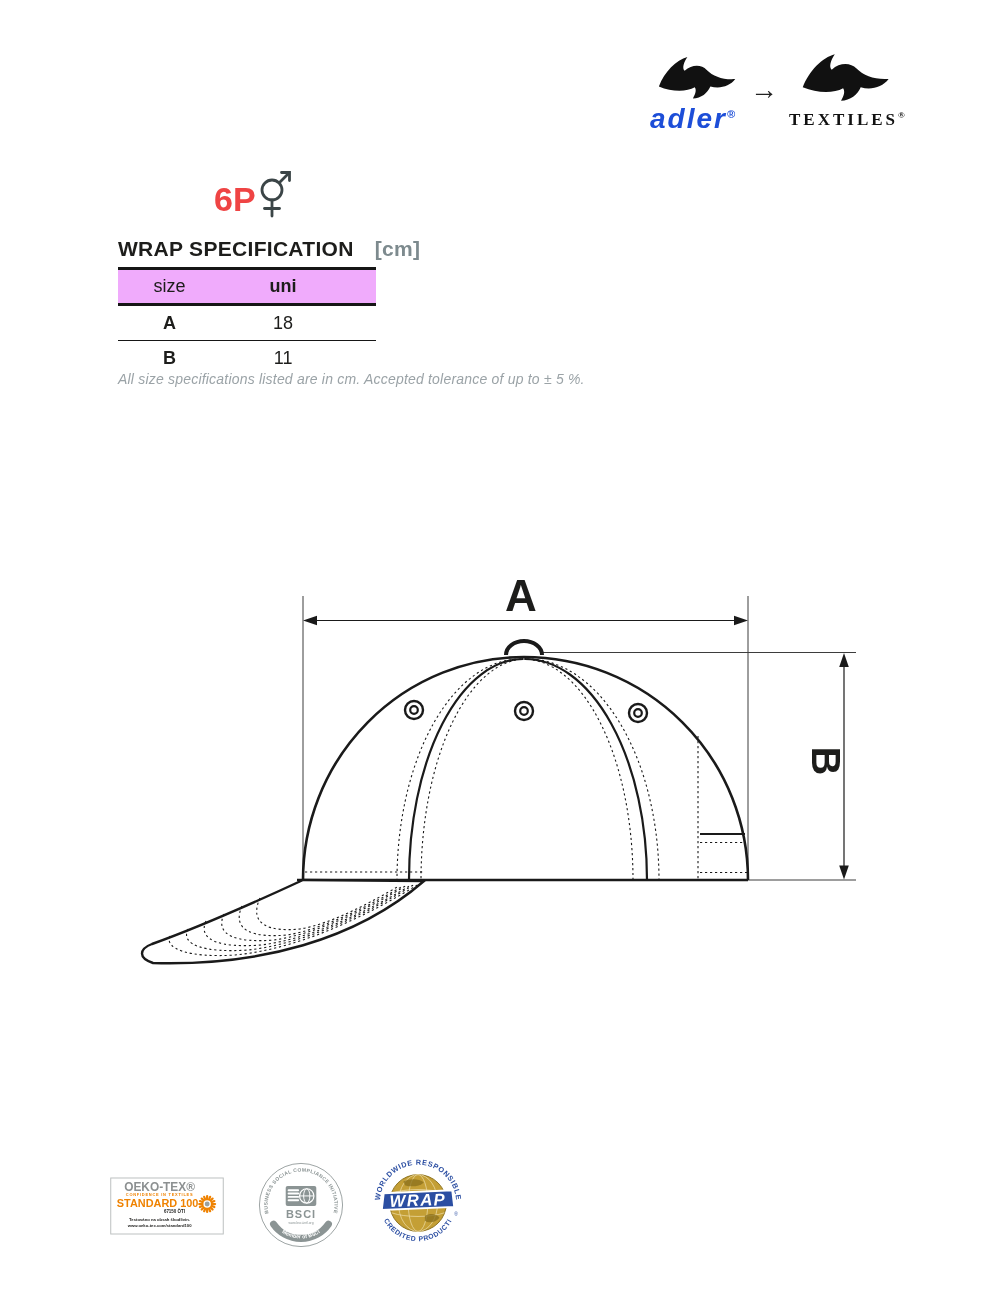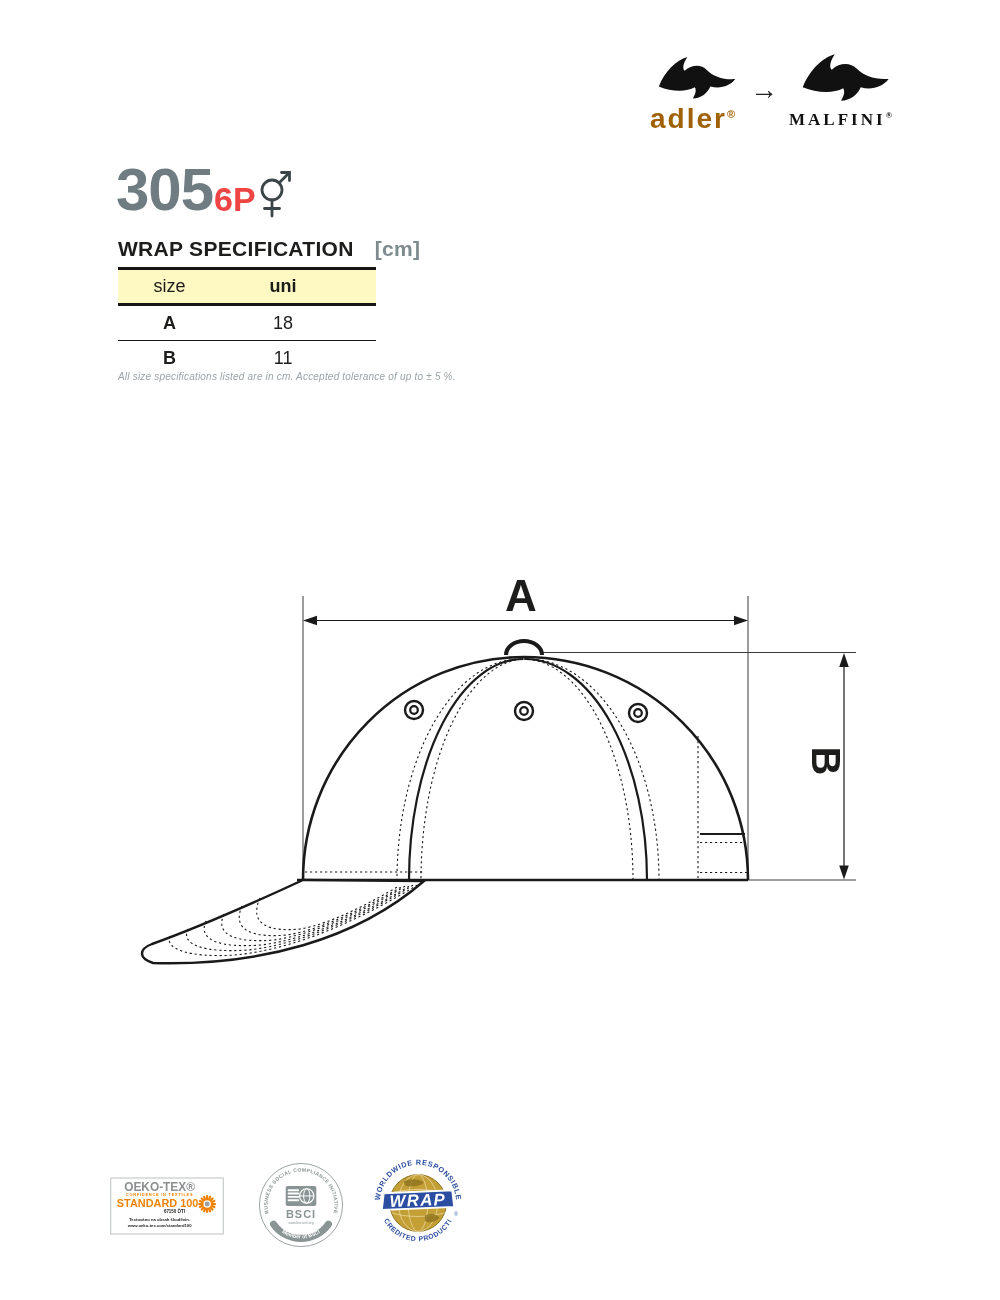--- a/index.html
+++ b/index.html
@@ -1,43 +1,43 @@
 <!DOCTYPE html>
 <html><head>
 <meta charset="utf-8">
 <style>
   html,body{margin:0;padding:0;background:#fff;}
   .page{position:relative;width:1000px;height:1300px;background:#fff;overflow:hidden;
         font-family:"Liberation Sans",sans-serif;color:#1d1d1b;}
   .abs{position:absolute;}
   
-  .adler-name{left:650px;top:103px;font-size:28px;font-weight:700;
-              letter-spacing:2px;color:#a16207;}
+  .adler-name{left:650px;top:103px;font-size:28px;font-style:italic;font-weight:700;
+              letter-spacing:2px;color:#1d4ed8;}
   .adler-name sup{font-size:11px;}
   .transition-arrow{left:750px;top:74px;font-size:28px;color:#222;}
   .malfini-name{left:789px;top:110px;font-family:"Liberation Serif",serif;font-weight:700;
                 font-size:17px;letter-spacing:3px;color:#111;}
   .malfini-name sup{font-size:9px;letter-spacing:0;}
   
   .code{left:116px;top:160px;font-size:60px;font-weight:700;letter-spacing:-1px;color:#6f7d83;line-height:1;}
   .variant{left:214px;top:182px;font-size:34px;font-weight:700;color:#ef4444;line-height:1;}
   
   .spec-title{left:118px;top:237px;font-size:21px;font-weight:700;letter-spacing:.3px;}
   .spec-title .unit{color:#7d8a8e;margin-left:21px;}
   
   .spec-table{left:118px;top:267px;width:258px;border-top:3px solid #161616;font-size:18px;}
   .tr{display:flex;height:34px;align-items:center;}
-  .tr.th{background:#fef9c3;height:33px;border-bottom:3px solid #161616;}
+  .tr.th{background:#f0abfc;height:33px;border-bottom:3px solid #161616;}
   .tr.rowA{border-bottom:1.5px solid #161616;}
   .td{text-align:center;}
   .c1{width:40%;}
   .c2{width:48%;}
   .bold{font-weight:700;}
   
-  .note{left:118px;top:371px;width:540px;font-size:10px;font-style:italic;color:#9ba3a7;letter-spacing:.2px;}
+  .note{left:118px;top:371px;width:540px;font-size:14px;font-style:italic;color:#9ba3a7;letter-spacing:.2px;}
   
   .diagram{left:0;top:0;pointer-events:none;}
   
   .cert-oeko{left:110px;top:1177px;}
   .cert-bsci{left:258px;top:1162px;}
   .cert-wrap{left:371px;top:1156px;}
 </style>
 </head>
 <body>
 
@@ -46,23 +46,22 @@
   <svg class="abs" style="left:646px;top:52px" width="92" height="56" viewBox="0 0 100 58" aria-hidden="true">
     <path fill="#111" d="M14,36 C20,20 33,7 45,4 C41,10 39,16 42,19 C50,12 60,12 66,18 C73,25 84,29 97,28 C91,36 80,39 70,36 C67,43 60,49 51,49 C54,44 55,40 53,37 C44,42 28,42 14,36 Z"></path>
   </svg>
   <div class="abs adler-name"><span>adler</span><sup>®</sup></div>
 
   <span class="abs transition-arrow">→</span>
 
   <svg class="abs" style="left:788px;top:50px" width="104" height="60" viewBox="0 0 100 58" aria-hidden="true">
     <path fill="#111" d="M14,36 C20,20 33,7 45,4 C41,10 39,16 42,19 C50,12 60,12 66,18 C73,25 84,29 97,28 C91,36 80,39 70,36 C67,43 60,49 51,49 C54,44 55,40 53,37 C44,42 28,42 14,36 Z"></path>
   </svg>
-  <div class="abs malfini-name"><span>MALFINI</span><sup>®</sup></div>
-
-  <div class="abs code">305</div>
+  <div class="abs malfini-name"><span>TEXTILES</span><sup>®</sup></div>
+
   <div class="abs variant">6P</div>
   <svg class="abs" style="left:255px;top:168px" width="40" height="52" viewBox="0 0 40 52" aria-hidden="true">
     <g fill="none" stroke="#3b4547" stroke-width="2.8" stroke-linecap="round">
       <circle cx="17" cy="22" r="10"></circle>
       <line x1="17" y1="32" x2="17" y2="48"></line>
       <line x1="9.5" y1="40.5" x2="24.5" y2="40.5"></line>
       <line x1="24.5" y1="14.5" x2="34" y2="5"></line>
       <polyline points="26.5,4.5 34.5,4.5 34.5,12.5"></polyline>
     </g>
   </svg>

